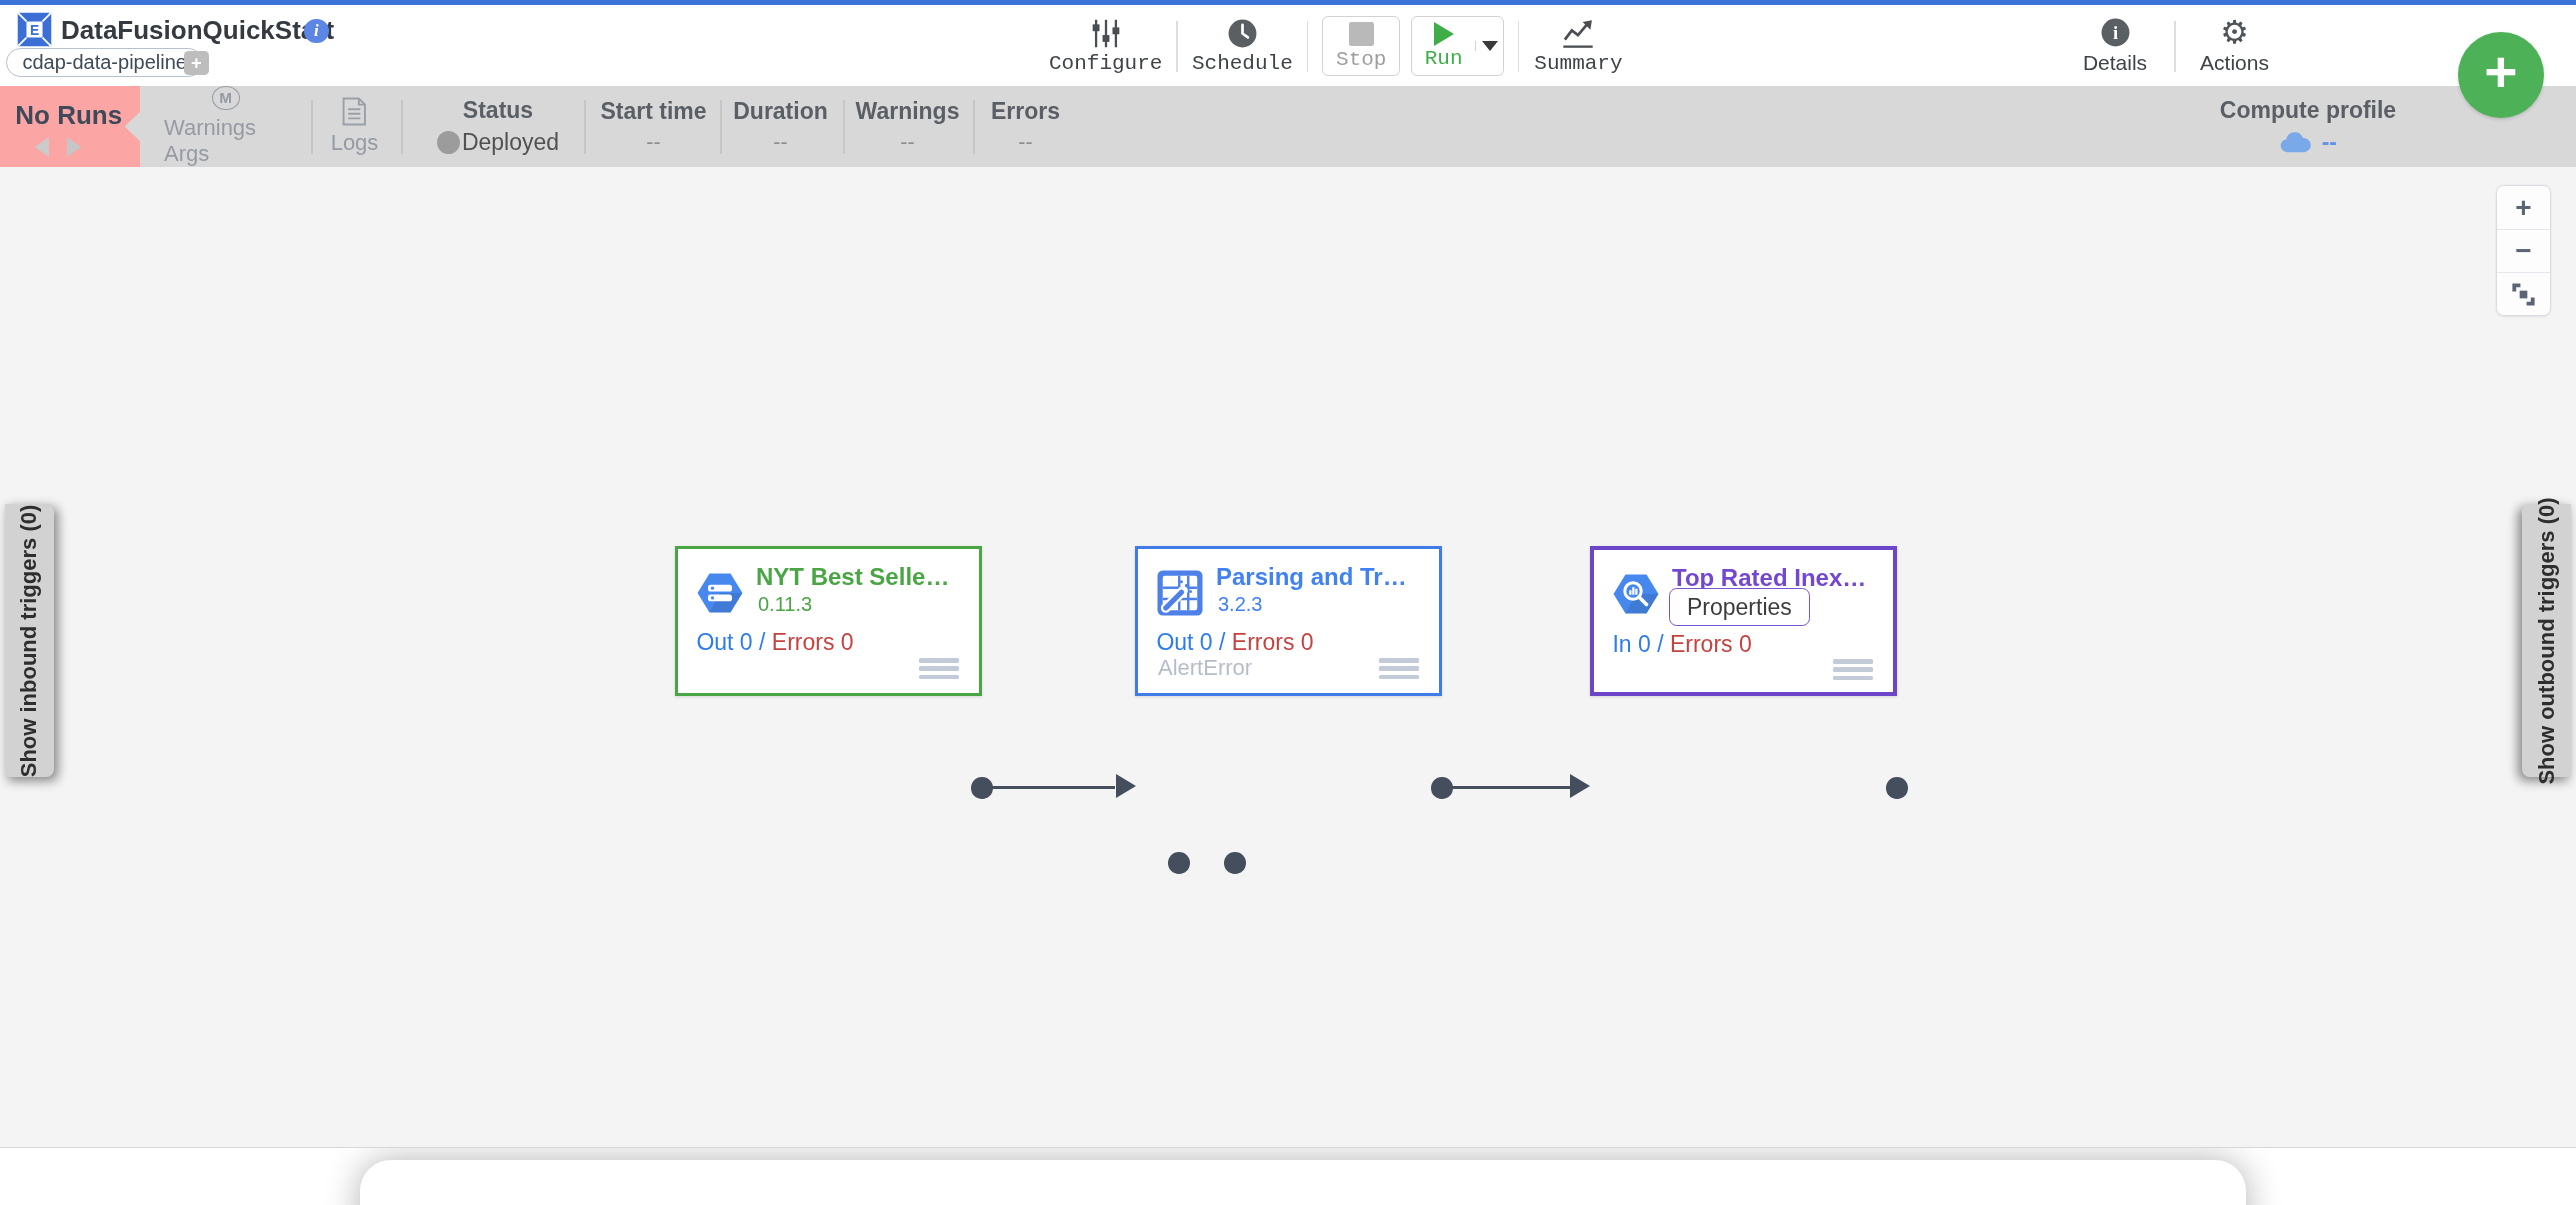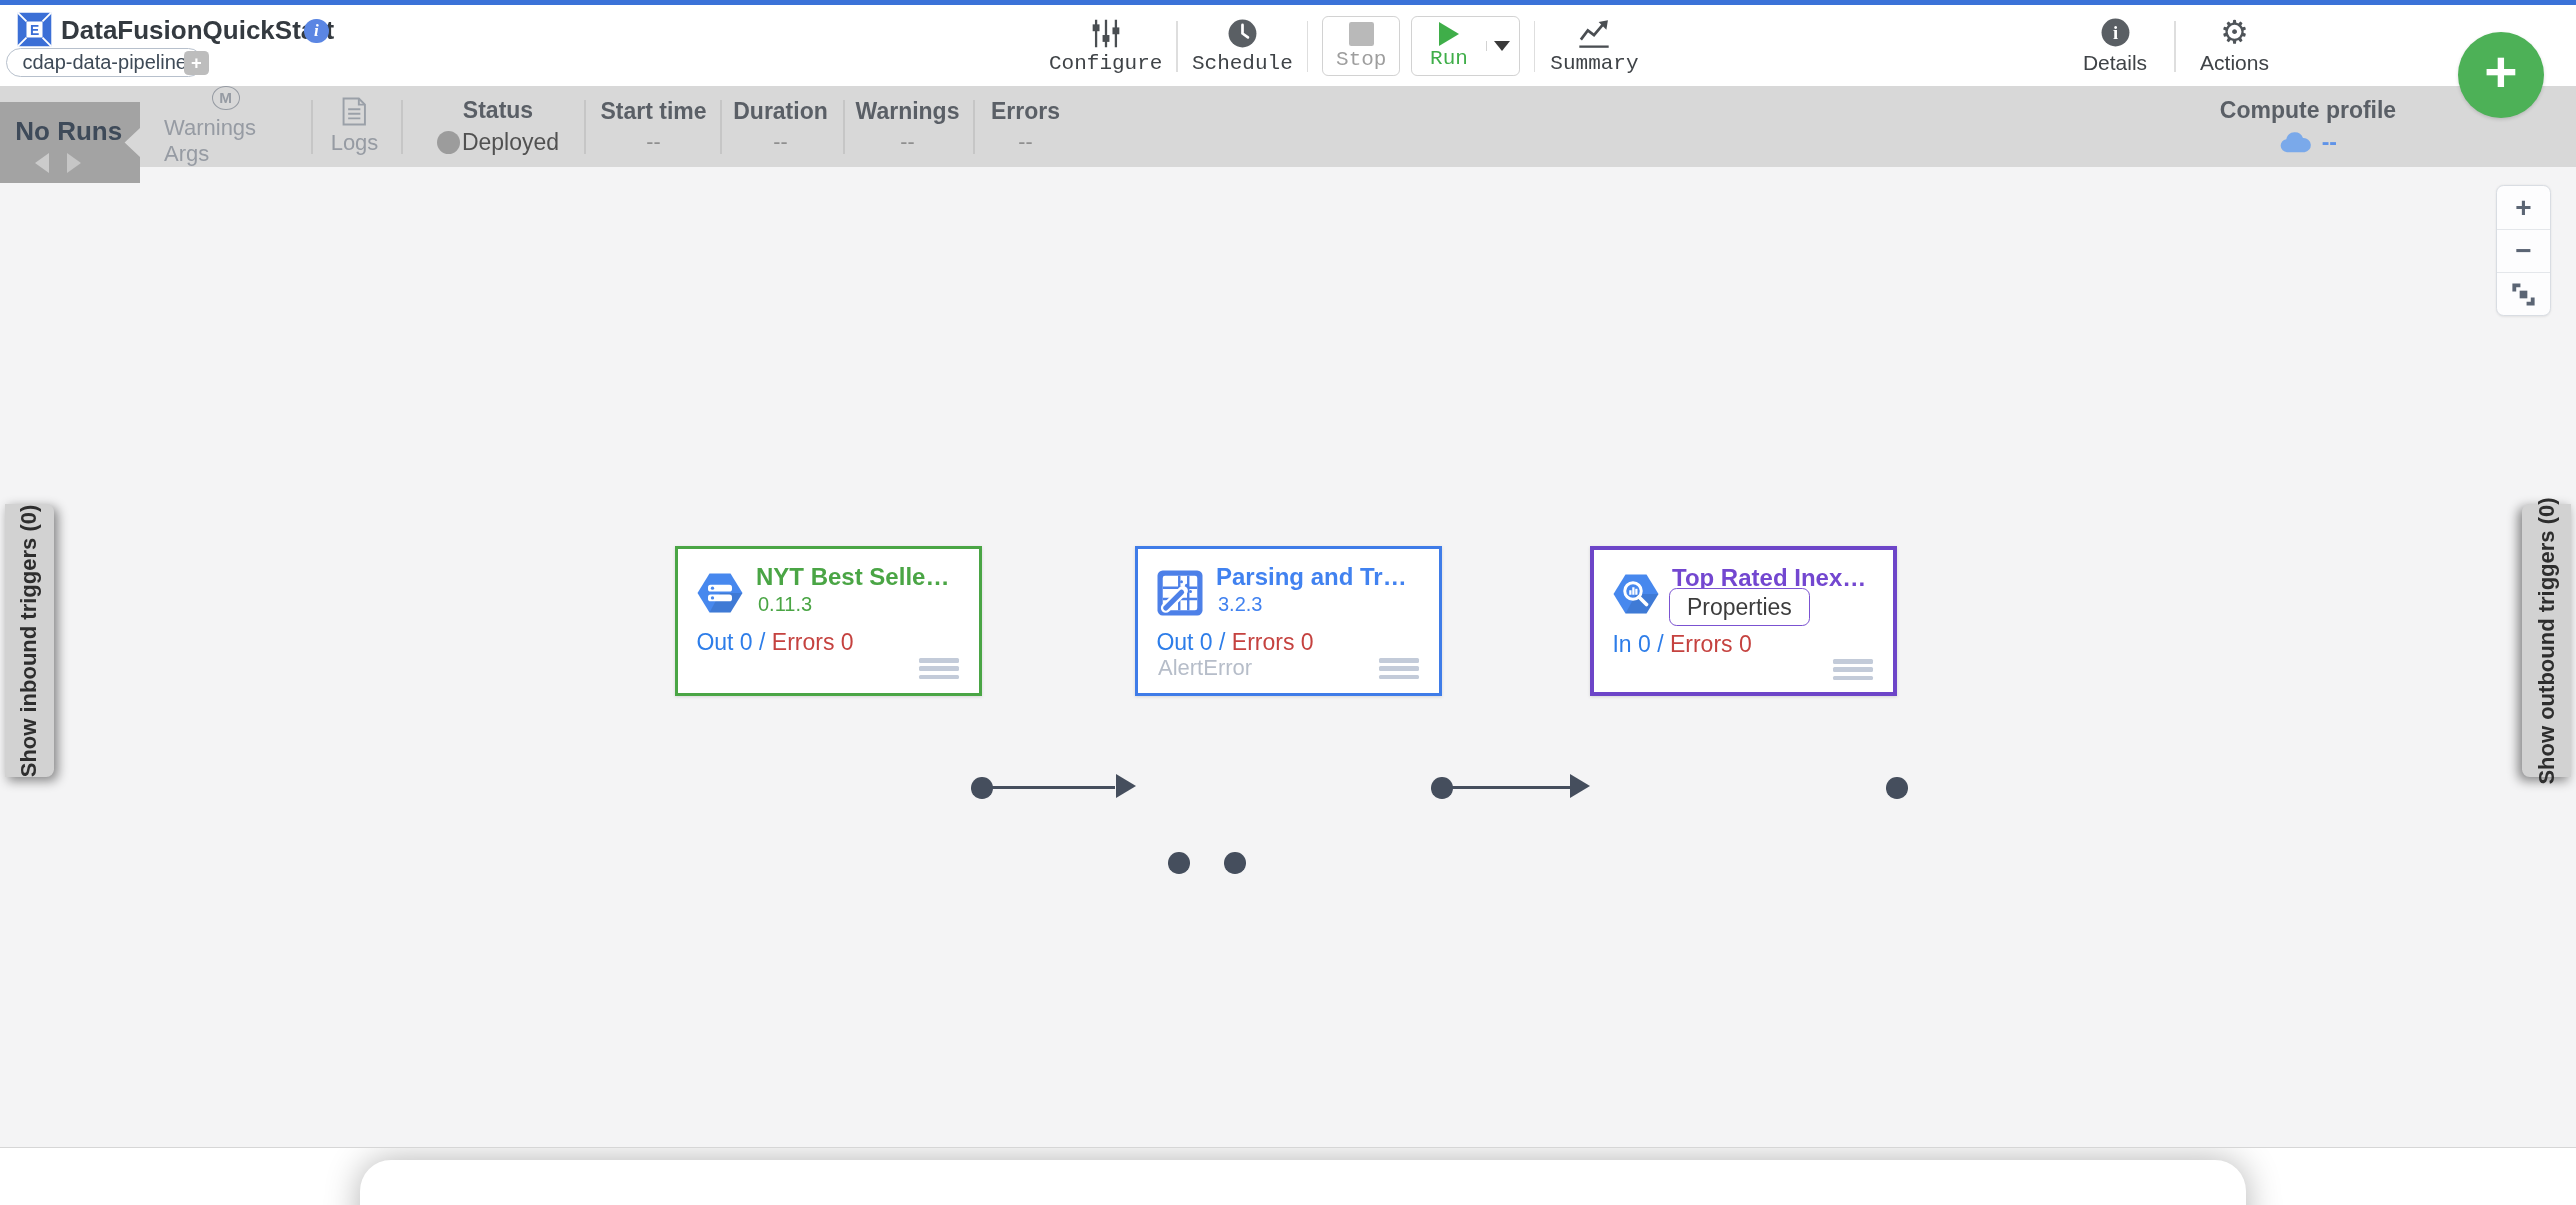--- a/index.html
+++ b/index.html
@@ -27,38 +27,38 @@
   #toolbar-right  { left:2070px; top:6.1px; }
   .tb-item { display:flex; flex-direction:column; align-items:center; justify-content:center;
     min-width:90px; gap:3.1px; cursor:pointer; }
   .tb-item .lbl { font-size:21px; color:#3f4347; }
   .tb-sep { width:1.5px; height:51px; background:#dedede; margin:0 14px; }
   .tb-btn { height:60px; border:1.5px solid #d2d2d2; border-radius:6.1px; background:#fff;
     display:flex; flex-direction:column; align-items:center; justify-content:center; }
   #stop-btn { width:78px; margin-right:10.7px; }
   #stop-btn .sq { width:24.5px; height:24.5px; background:#b9b9b9; border-radius:2.3px; }
   #stop-btn .lbl { font-size:21px; color:#9e9e9e; margin-top:1.5px; }
-  #run-group { width:109px; height:60px; border:1.5px solid #d2d2d2; border-radius:6.1px;
+  #run-group { width:93px; height:60px; border:1.5px solid #d2d2d2; border-radius:6.1px;
     display:flex; background:#fff; overflow:hidden;align-items:center; }
   #run-main { width:74px; display:flex; flex-direction:column; align-items:center; justify-content:center; }
   #run-main .tri { width:0; height:0; border-left:20px solid #3fae49;
     border-top:12.3px solid transparent; border-bottom:12.3px solid transparent; }
   #run-main .lbl { font-size:21px; color:#3fae49; margin-top:1.5px; }
   #run-caret { width:32px; border-left:1.5px solid #d2d2d2; display:flex; align-items:center; justify-content:center; }
   #run-caret .tri { width:0; height:0; border-top:10.7px solid #3a3a3a;
     border-left:8.4px solid transparent; border-right:8.4px solid transparent; }
 
   #green-plus { left:2458px; top:32px; width:86px; height:86px; border-radius:50%;
     background:#4db157; z-index:9; display:flex; align-items:center; justify-content:center;
     box-shadow:0 1.5px 3.8px rgba(0,0,0,0.15); }
   #green-plus span { color:#fff; font-size:57px; font-weight:bold; line-height:1; margin-top:-4.6px; }
 
   
   #runbar { left:0; top:86px; width:2576px; height:81px; background:#d8d8d8; }
-  #noruns-flag { left:0; top:16px; width:140px; height:81px; background:#a3a3a3; z-index:2;
+  #noruns-flag { left:0; top:0; width:140px; height:81px; background:#fca5a5; z-index:2;
     clip-path:polygon(0 0,100% 0,100% 32%,89% 50%,100% 68%,100% 100%,0 100%); }
   #noruns-label { left:15.3px; top:14px; font-size:26px; font-weight:bold; color:#3e4a59; }
   .chev { width:0; height:0; top:51px; }
   #chev-prev { left:35px; border-right:14.6px solid #cbcbcb;
     border-top:10px solid transparent; border-bottom:10px solid transparent; }
   #chev-next { left:67px; border-left:14.6px solid #c6c6c6;
     border-top:10px solid transparent; border-bottom:10px solid transparent; }
 
   .col { top:0; height:81px; display:flex; flex-direction:column; align-items:center;
     justify-content:center; gap:4.6px; }

